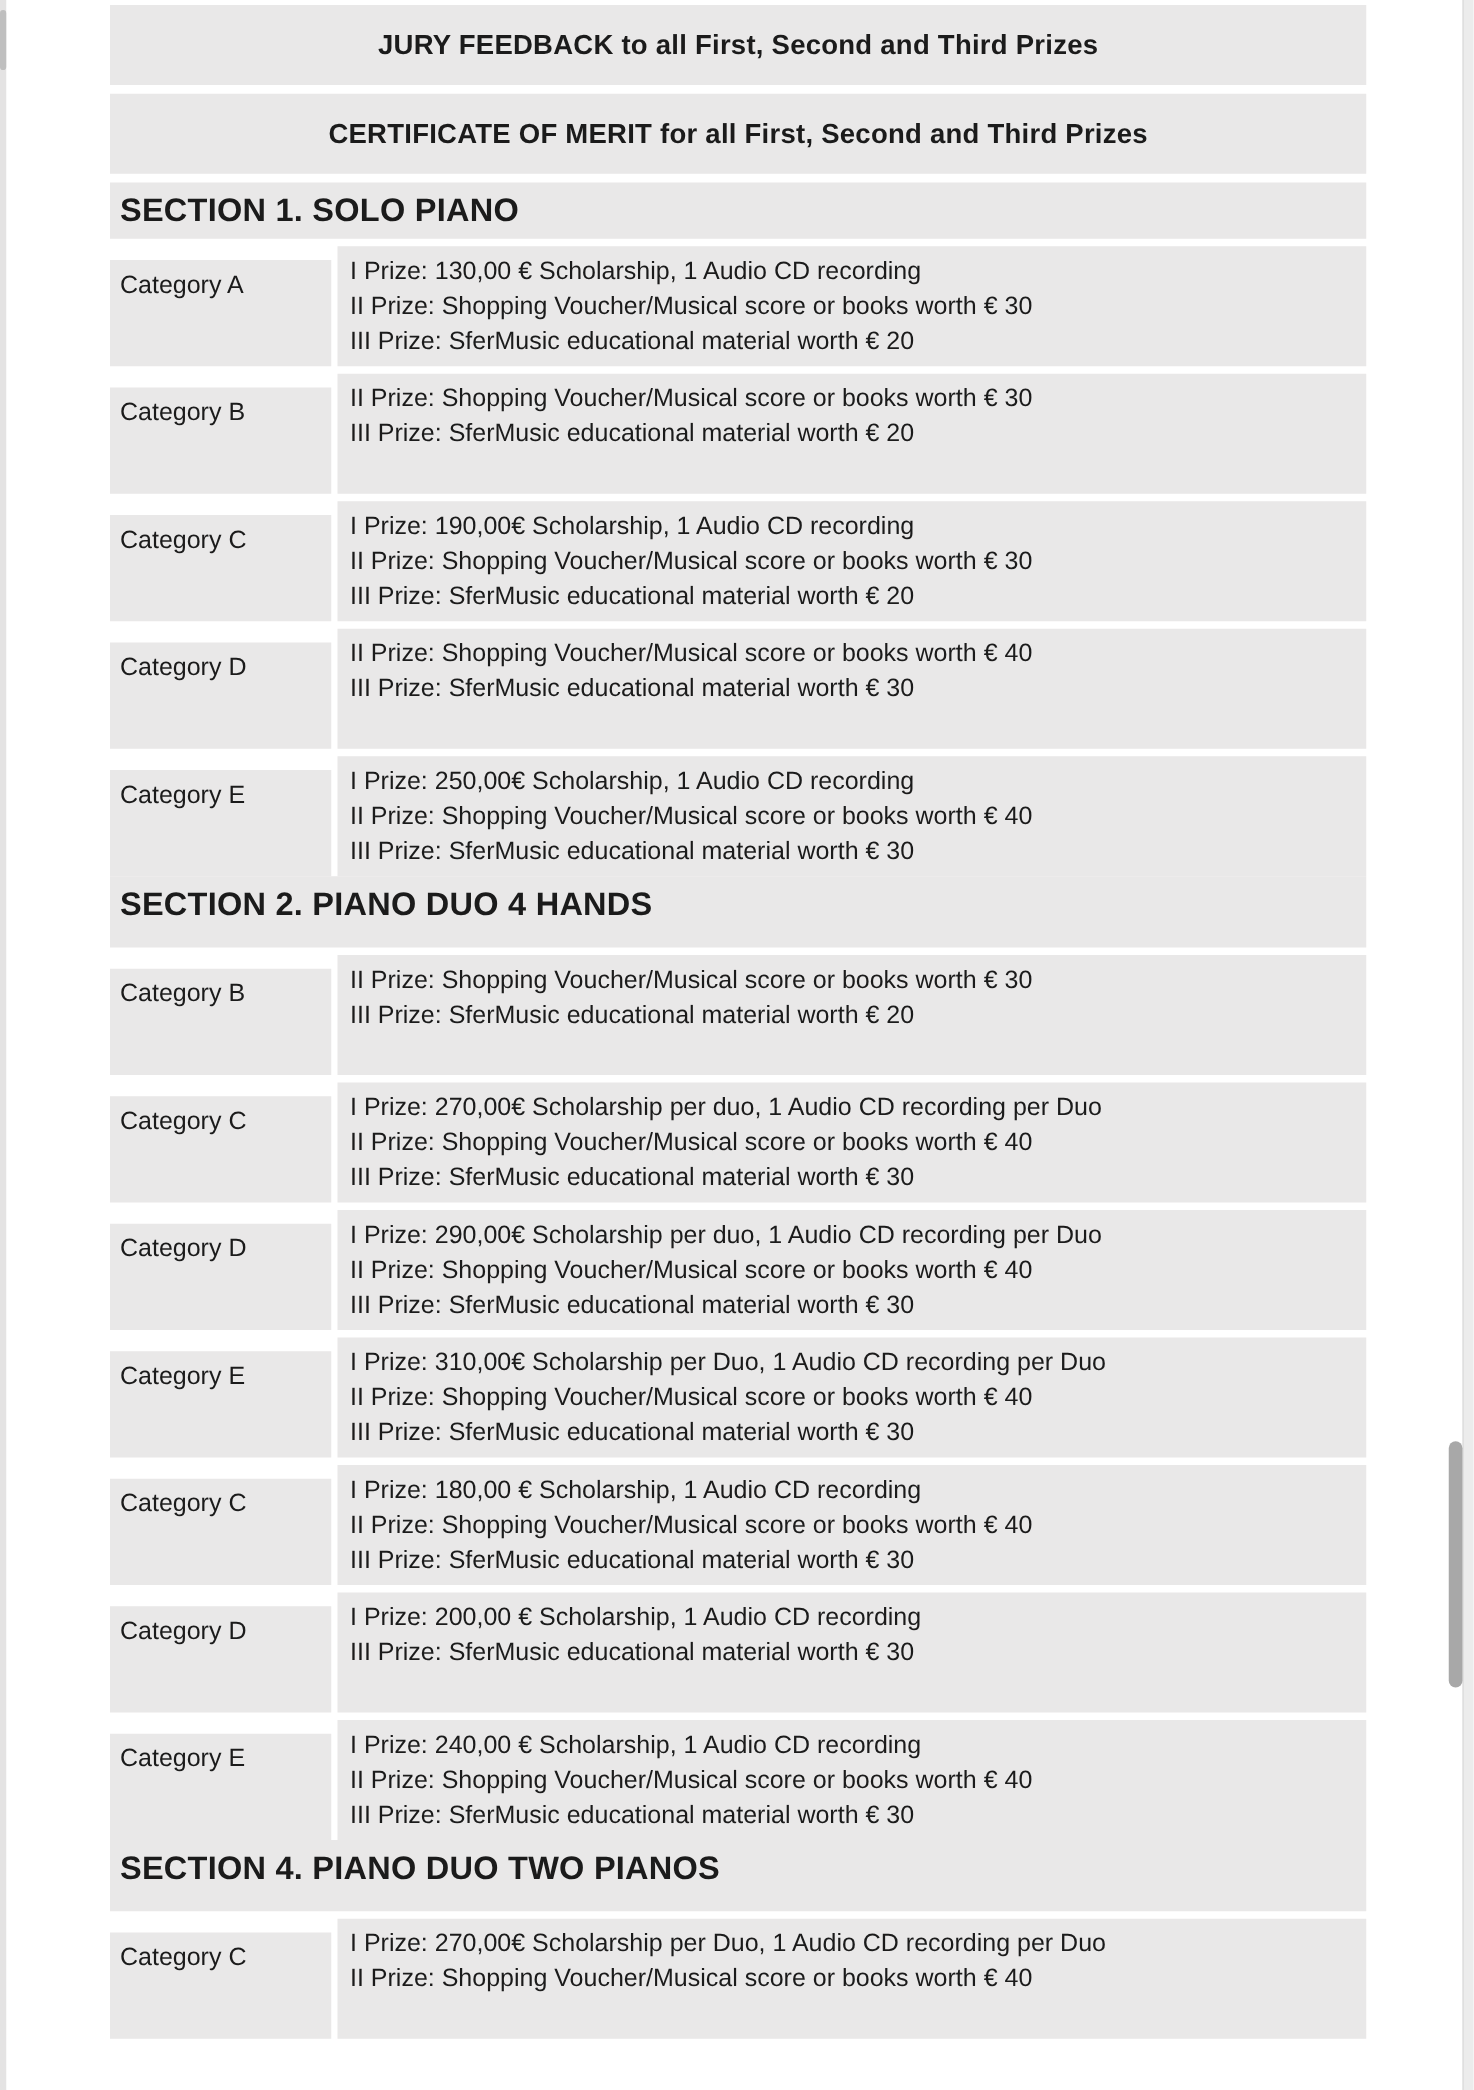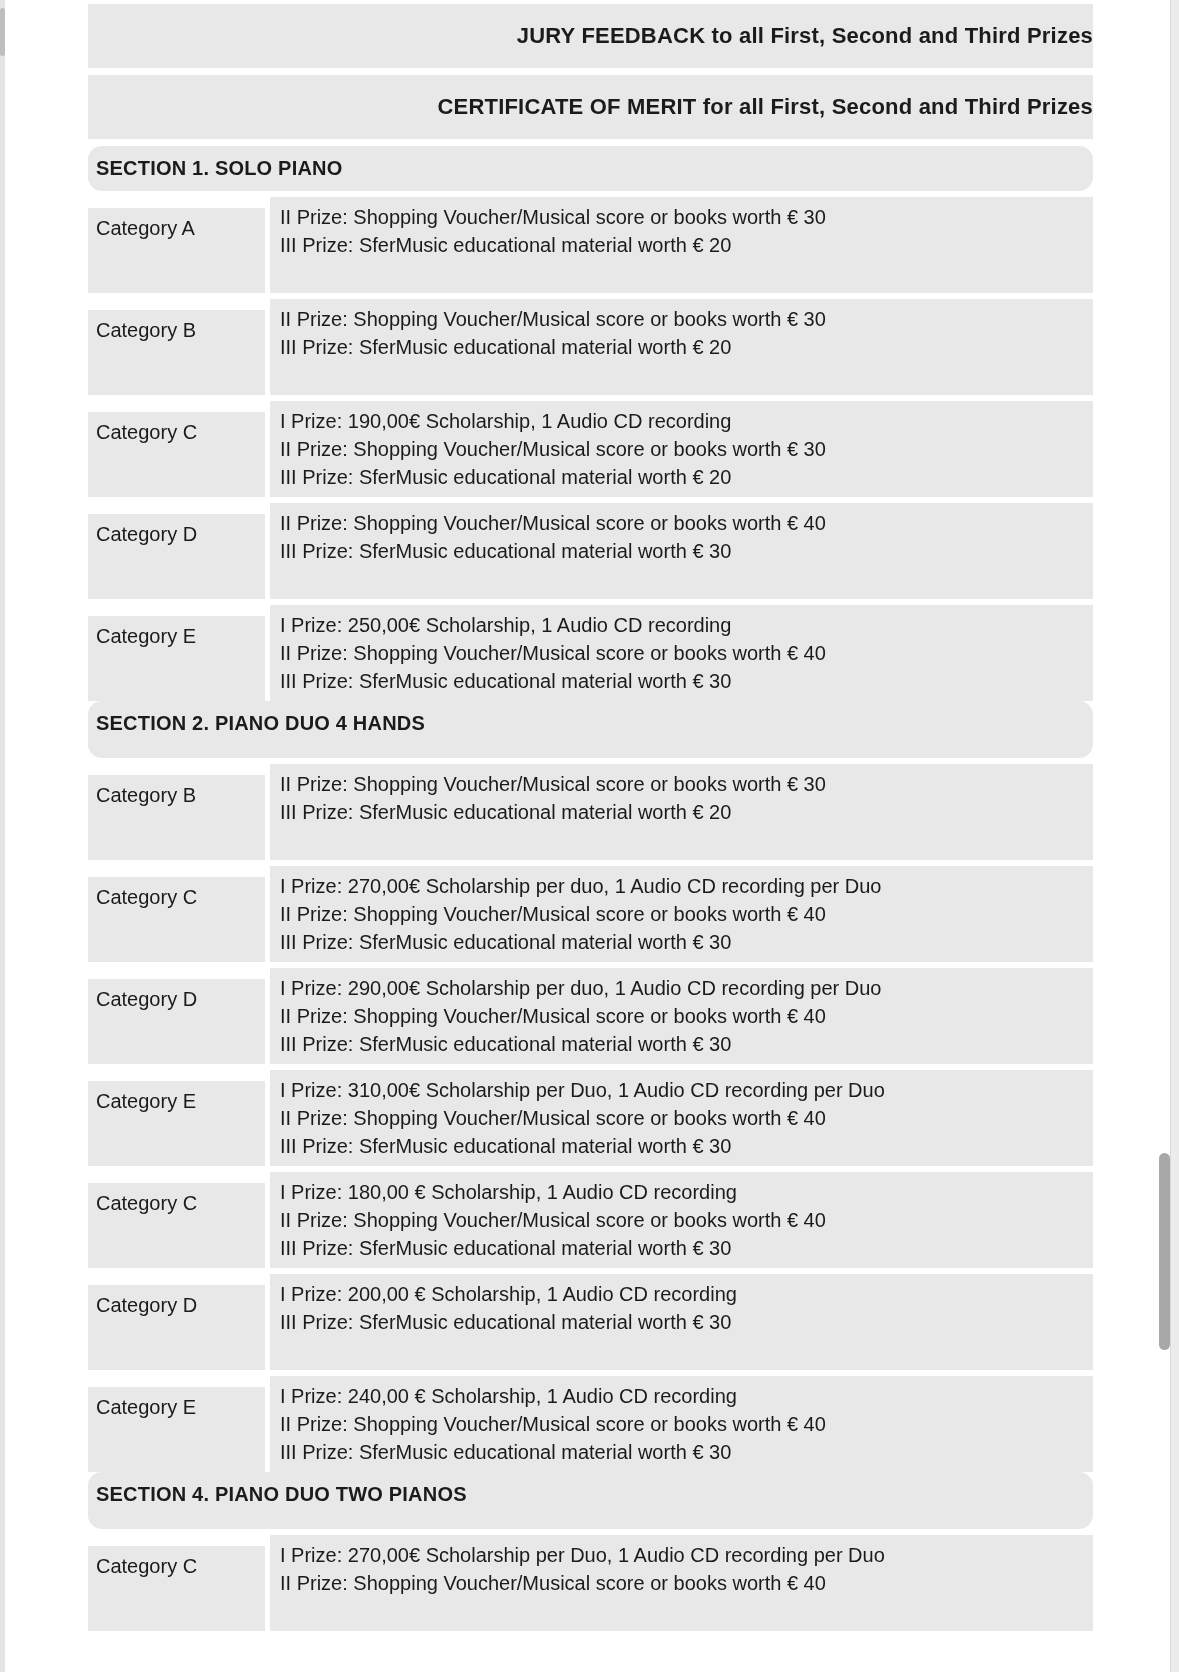--- a/index.html
+++ b/index.html
@@ -54,38 +54,37 @@
     top: 4px;
     width: 1005px;
   }
 
   .banner {
     height: 64px;
     margin-bottom: 7px;
     background: var(--cell-bg, #e9e8e8);
     display: flex;
     align-items: center;
-    justify-content: flex-end;
+    justify-content: center;
   }
   .banner span {
     font-size: 22px;
     font-weight: bold;
     letter-spacing: 0.2px;
   }
 
   .section { margin: 0; }
   .section-title {
     margin: 0;
     background: var(--cell-bg, #e9e8e8);
-    font-size: 20px;
+    font-size: 26px;
     font-weight: bold;
     line-height: 30px;
     padding: 7px 8px 20px 8px;
     letter-spacing: 0.2px;
-    border-radius: 14px;
   }
   #sections .section:first-child .section-title {
     padding-bottom: 8px;
   }
 
   .cat-row {
     margin-top: 6px;
     display: grid;
     grid-template-columns: 177px 5px 1fr;
     min-height: 96px;
@@ -123,20 +122,21 @@
     <span>CERTIFICATE OF MERIT for all First, Second and Third Prizes</span>
   </div>
   <div id="sections">
   <section class="section">
     <h2 class="section-title">SECTION 1. SOLO PIANO</h2>
     <div class="rows">
   <div class="cat-row">
     <div class="cat-cell">Category A</div>
     <div class="divider"></div>
     <div class="prize-cell">
+              <div class="prize-line">I Prize: 130,00 € Scholarship, 1 Audio CD recording</div>
               <div class="prize-line">II Prize: Shopping Voucher/Musical score or books worth € 30</div>
               <div class="prize-line">III Prize: SferMusic educational material worth € 20</div>
             </div>
   </div>
 
   <div class="cat-row">
     <div class="cat-cell">Category B</div>
     <div class="divider"></div>
     <div class="prize-cell">
               <div class="prize-line">II Prize: Shopping Voucher/Musical score or books worth € 30</div>

